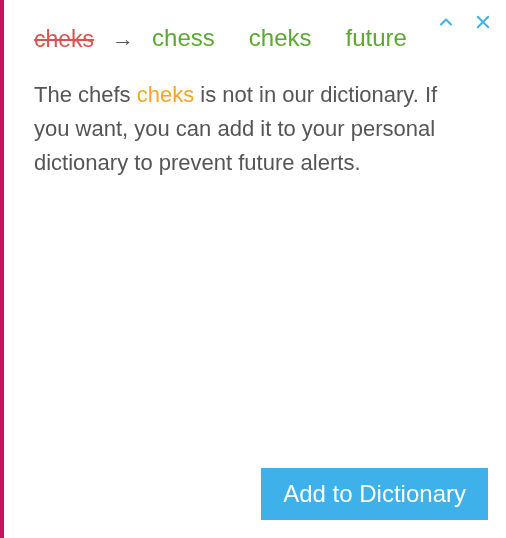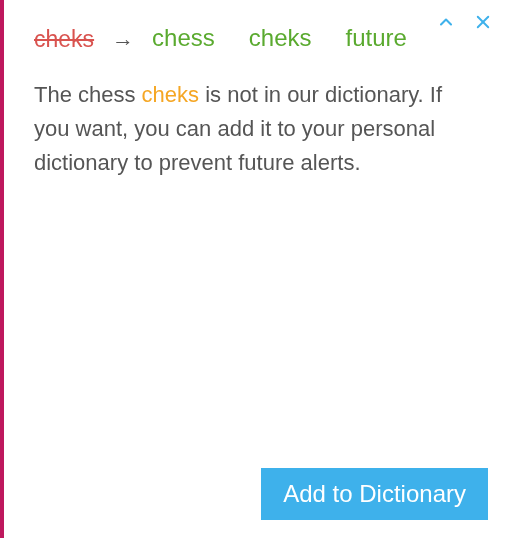--- a/index.html
+++ b/index.html
@@ -109,21 +109,21 @@
     <span class="arrow">→</span>
     <div class="suggestions">
       <span class="suggestion">chess</span>
       <span class="suggestion">cheks</span>
       <span class="suggestion">future</span>
     </div>
   </div>
 
   <div class="body">
     <p>
-      <span>The chess </span><span class="hl">cheks</span><span> is not in our dictionary. If you want, you can add it to your personal dictionary to prevent future alerts.</span>
+      <span>The chefs </span><span class="hl">cheks</span><span> is not in our dictionary. If you want, you can add it to your personal dictionary to prevent future alerts.</span>
     </p>
   </div>
 
   <div class="actions">
     <button class="btn-primary">Add to Dictionary</button>
   </div>
 
 </div>
 
 </body></html>

